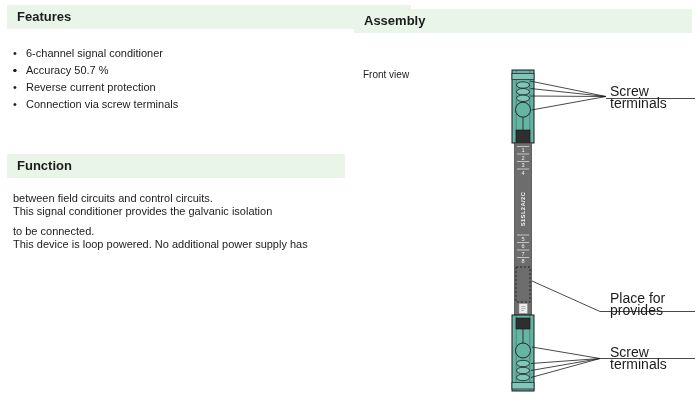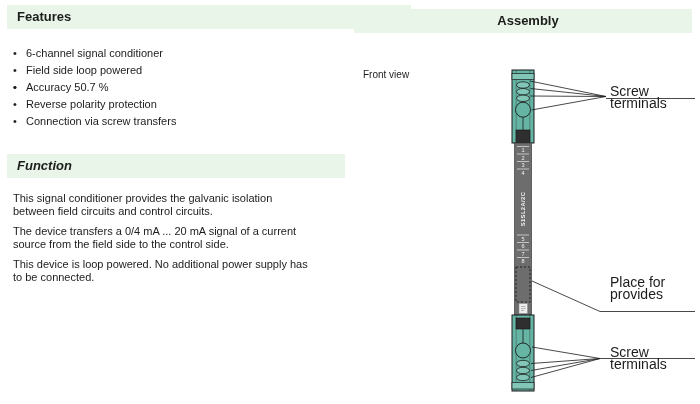--- a/index.html
+++ b/index.html
@@ -5,71 +5,67 @@
   html,body{margin:0;padding:0;background:#fff;}
   .page{
     position:relative;width:700px;height:404px;background:#ffffff;overflow:hidden;
     font-family:"Liberation Sans","DejaVu Sans",sans-serif;color:#1c1c1c;
   }
   .section-header{
     position:absolute;height:24px;background:#e8f5e8;
     font-size:13px;font-weight:bold;line-height:24px;padding-left:10px;box-sizing:border-box;
   }
   .hdr-features{left:7px;top:5px;width:404px;}
-  .hdr-function{left:7px;top:154px;width:338px;font-style:italic;}
-  .hdr-assembly{left:354px;top:9px;width:338px;text-align:center;}
+  .hdr-function{left:7px;top:154px;width:338px;}
+  .hdr-assembly{left:354px;top:9px;width:338px;}
   .bullet-list{position:absolute;left:13px;top:45px;width:330px;list-style:none;margin:0;padding:0;}
   .bullet-list li{font-size:11px;line-height:17px;padding-left:13px;position:relative;}
   .bullet-list li .bullet{position:absolute;left:0;top:0;}
   .paragraphs{position:absolute;left:13px;top:192px;width:334px;}
   .paragraphs .para{margin:0 0 8px 0;}
   .paragraphs .line{font-size:11px;line-height:12.6px;}
   .front-view{position:absolute;left:363px;top:69px;font-size:10px;font-weight:normal;text-align:right;}
   .callout{position:absolute;font-size:14px;line-height:12px;color:#1c1c1c;}
   .co-screw-top{left:610px;top:85px;}
-  .co-place{left:610px;top:276px;}
+  .co-place{left:610px;top:292px;}
   .co-screw-bottom{left:610px;top:346px;}
   .device-svg{position:absolute;left:500px;top:60px;width:200px;height:344px;}
   .svg-num{font-family:"Liberation Sans","DejaVu Sans",sans-serif;font-size:5.6px;fill:#f2f2f2;}
   .svg-model{font-family:"Liberation Sans","DejaVu Sans",sans-serif;font-size:5.8px;font-weight:bold;fill:#f2f2f2;letter-spacing:.4px;}
 </style>
 </head>
 <body>
 
 <div class="page">
 
   <div class="section-header hdr-features">
     <span>Features</span>
   </div>
 
   <ul class="bullet-list">
     <li><span class="bullet">•</span><span>6-channel signal conditioner</span></li>
-    <li><span class="bullet">•</span><span>Field side loop powered</span></li>
+    <li><span class="bullet">•</span></li>
     <li><span class="bullet">•</span></li>
     <li><span class="bullet">•</span><span>Accuracy 50.7 %</span></li>
-    <li><span class="bullet">•</span><span>Reverse polarity protection</span></li>
-    <li><span class="bullet">•</span><span>Connection via screw transfers</span></li>
+    <li><span class="bullet">•</span><span>Reverse current protection</span></li>
+    <li><span class="bullet">•</span><span>Connection via screw terminals</span></li>
   </ul>
 
   <div class="section-header hdr-function">
     <span>Function</span>
   </div>
 
   <div class="paragraphs">
     <div class="para">
+      <div class="line">between field circuits and control circuits.</div>
       <div class="line">This signal conditioner provides the galvanic isolation</div>
-      <div class="line">between field circuits and control circuits.</div>
     </div>
     <div class="para">
-      <div class="line">The device transfers a 0/4 mA ... 20 mA signal of a current</div>
-      <div class="line">source from the field side to the control side.</div>
-    </div>
-    <div class="para">
+      <div class="line">to be connected.</div>
       <div class="line">This device is loop powered. No additional power supply has</div>
-      <div class="line">to be connected.</div>
     </div>
   </div>
 
   <div class="section-header hdr-assembly">
     <span>Assembly</span>
   </div>
 
   <div class="front-view">Front view</div>
 
   <svg class="device-svg" viewBox="0 0 200 344">

